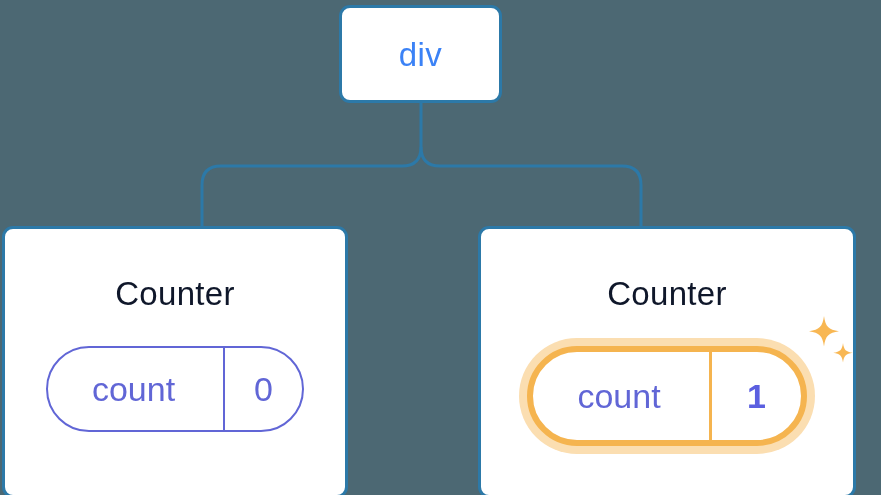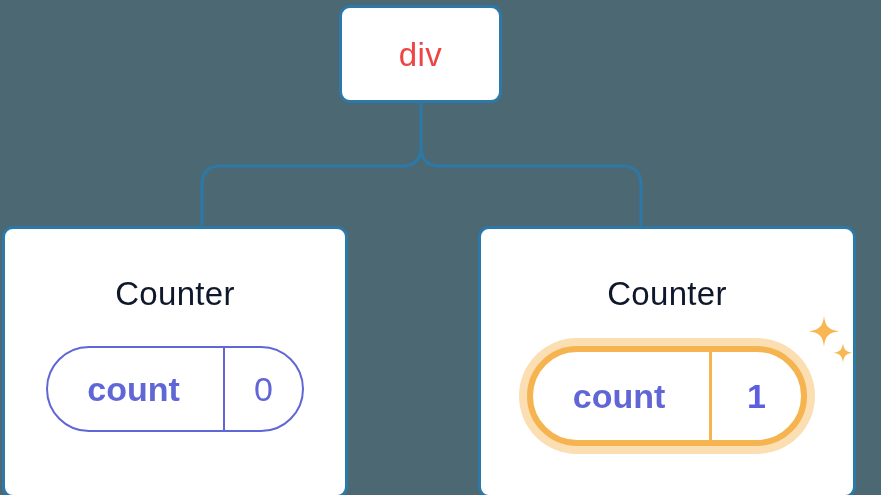--- a/index.html
+++ b/index.html
@@ -37,21 +37,21 @@
   }
 
   #node-div {
     left: 339px;
     top: 5px;
     width: 163px;
     height: 98px;
     justify-content: center;
   }
   .node-tag {
-    color: #ef4444;
+    color: #3b82f6;
     font-size: 33px;
     letter-spacing: 0.5px;
     line-height: 1;
   }
 
   #node-counter-left {
     left: 2px;
     top: 226px;
     width: 346px;
     height: 272px;
@@ -93,21 +93,21 @@
   .pill .pill-key,
   .pill .pill-val {
     display: flex;
     align-items: center;
     justify-content: center;
     color: #6166d6;
     font-size: 34px;
     line-height: 1;
     box-sizing: border-box;
   }
-  .pill .pill-key { width: 175px; padding-right: 4px; font-weight: bold; }
+  .pill .pill-key { width: 175px; padding-right: 4px; }
   .pill .pill-val { width: 79px; border-left: 2px solid #6166d6; }
 
   
   .pill.highlight {
     border: 6px solid #f5b44f;
     height: 100px;
     box-shadow: 0 0 0 8px #fbdeb1;
   }
   .pill.highlight .pill-key { width: 176px; color: #6166d6; }
   .pill.highlight .pill-val {

